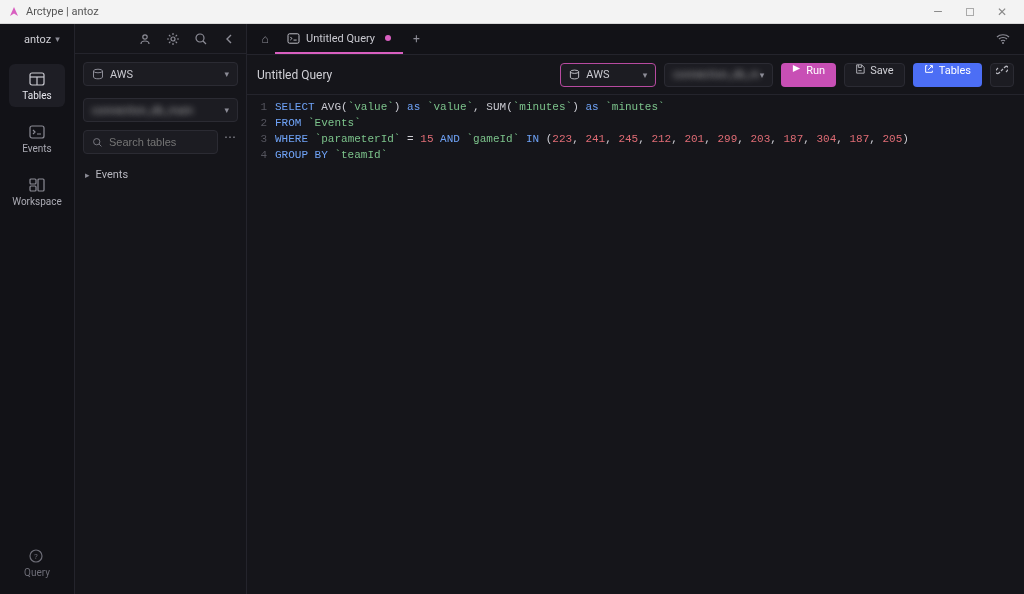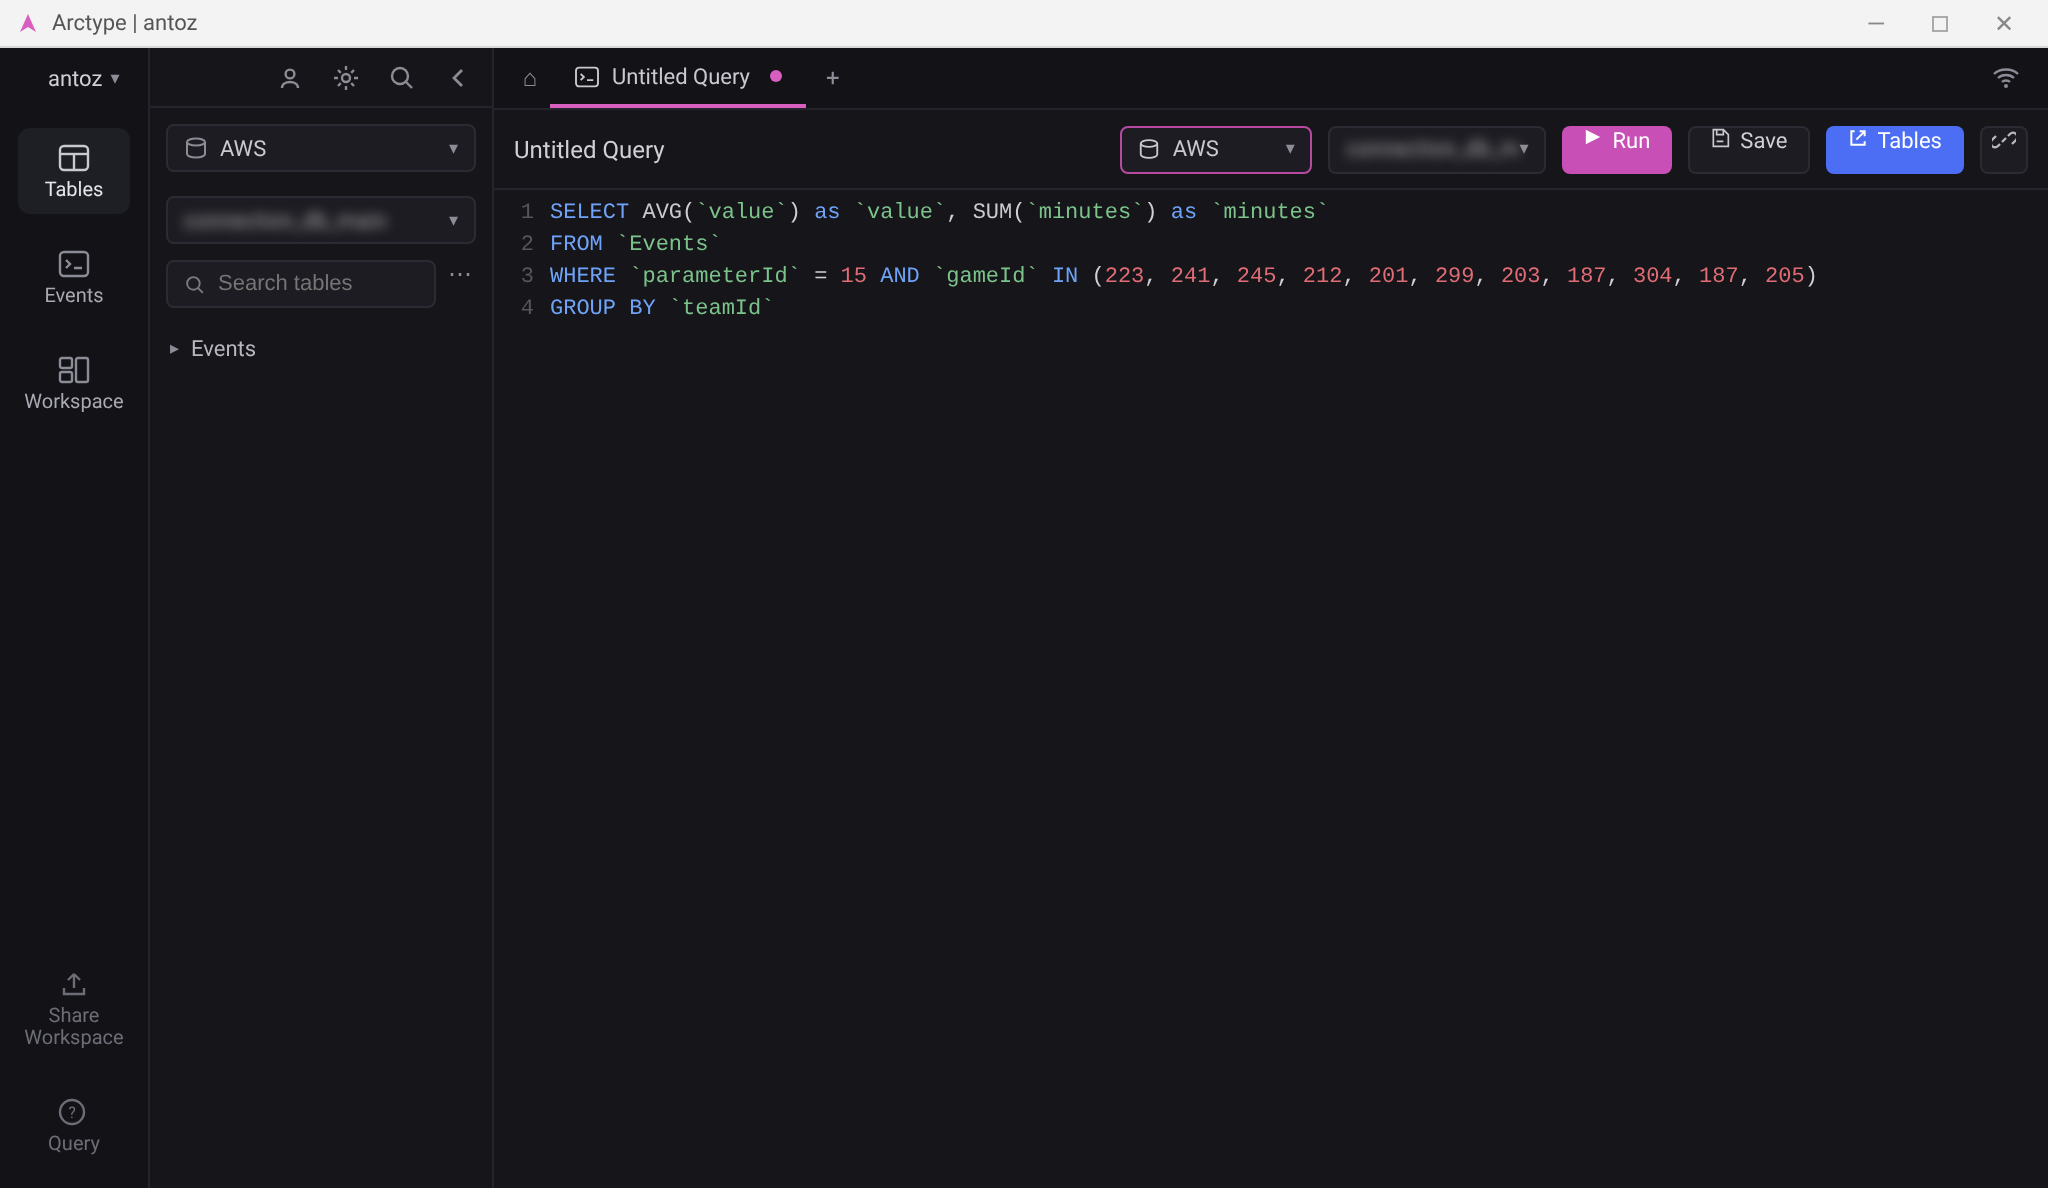--- a/index.html
+++ b/index.html
@@ -263,28 +263,20 @@
             <rect x="9" y="1" width="6" height="12" rx="1" fill="none" stroke="#8c8c96" stroke-width="1.2"></rect>
             <rect x="1" y="8" width="6" height="5" rx="1" fill="none" stroke="#8c8c96" stroke-width="1.2"></rect>
           </svg>
       </span>
       <span>Workspace</span>
     </div>
 
     <div class="nav-bottom">
       <div class="nav-item">
         <span class="ico">
-          <svg width="16" height="14" viewBox="0 0 16 14">
-              <path d="M8 9V2M8 2l-3 3M8 2l3 3M3 9v3h10V9" fill="none" stroke="#6d6d77" stroke-width="1.2"></path>
-            </svg>
-        </span>
-        <span>Share Workspace</span>
-      </div>
-      <div class="nav-item">
-        <span class="ico">
           <svg width="14" height="14" viewBox="0 0 14 14">
               <circle cx="7" cy="7" r="6" fill="none" stroke="#6d6d77" stroke-width="1.2"></circle>
               <text x="7" y="10" text-anchor="middle" font-size="8" fill="#6d6d77">?</text>
             </svg>
         </span>
         <span>Query</span>
       </div>
     </div>
   </div>
 

